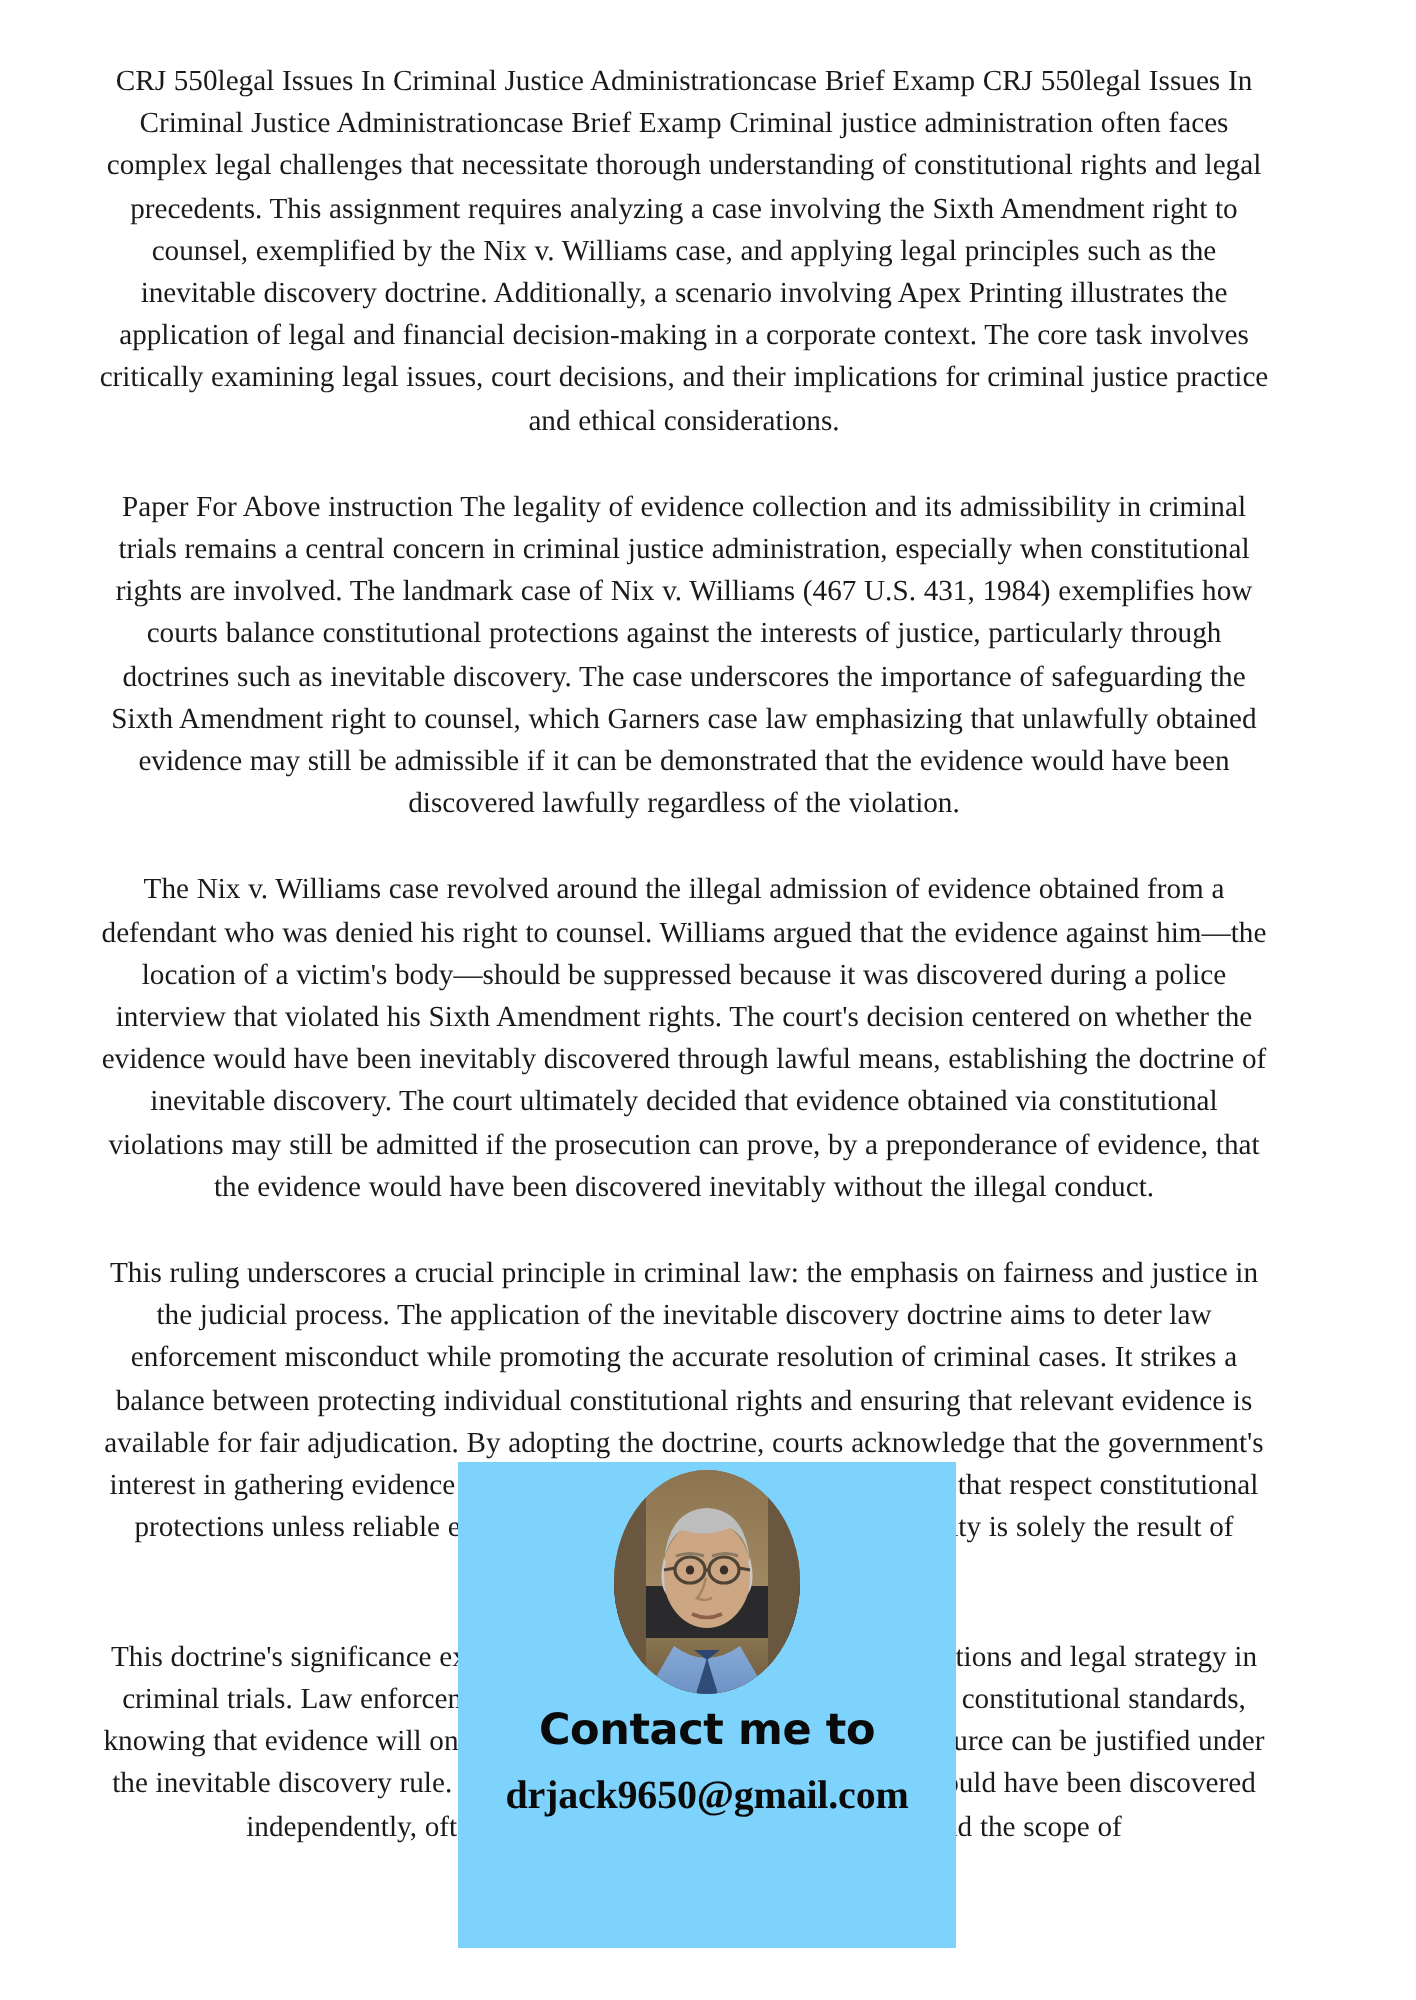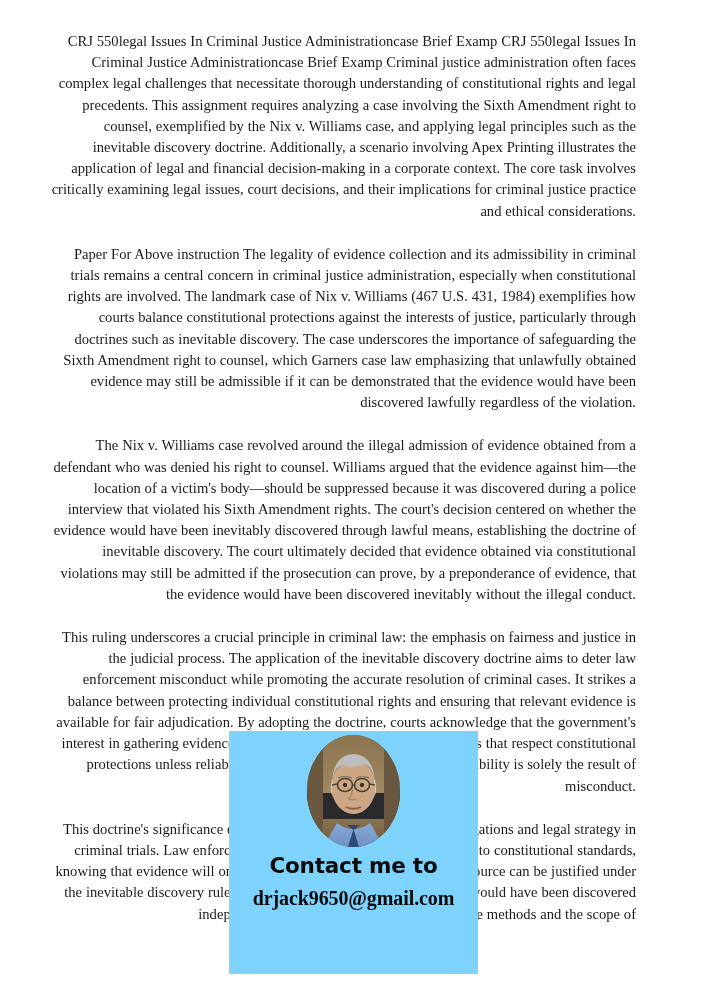--- a/index.html
+++ b/index.html
@@ -21,21 +21,21 @@
     position: absolute;
     left: 48px;
     top: 31px;
     width: 588px;
   }
   .para {
     margin: 0 0 22px 0;
     font-size: 14.6px;
     line-height: 21.2px;
     color: #1a1a1a;
-    text-align: right;
+    text-align: center;
     word-spacing: 0.2px;
   }
   .para:last-child { margin-bottom: 0; }
 
   
   .contact-overlay {
     position: absolute;
     left: 229px;
     top: 731px;
     width: 249px;

